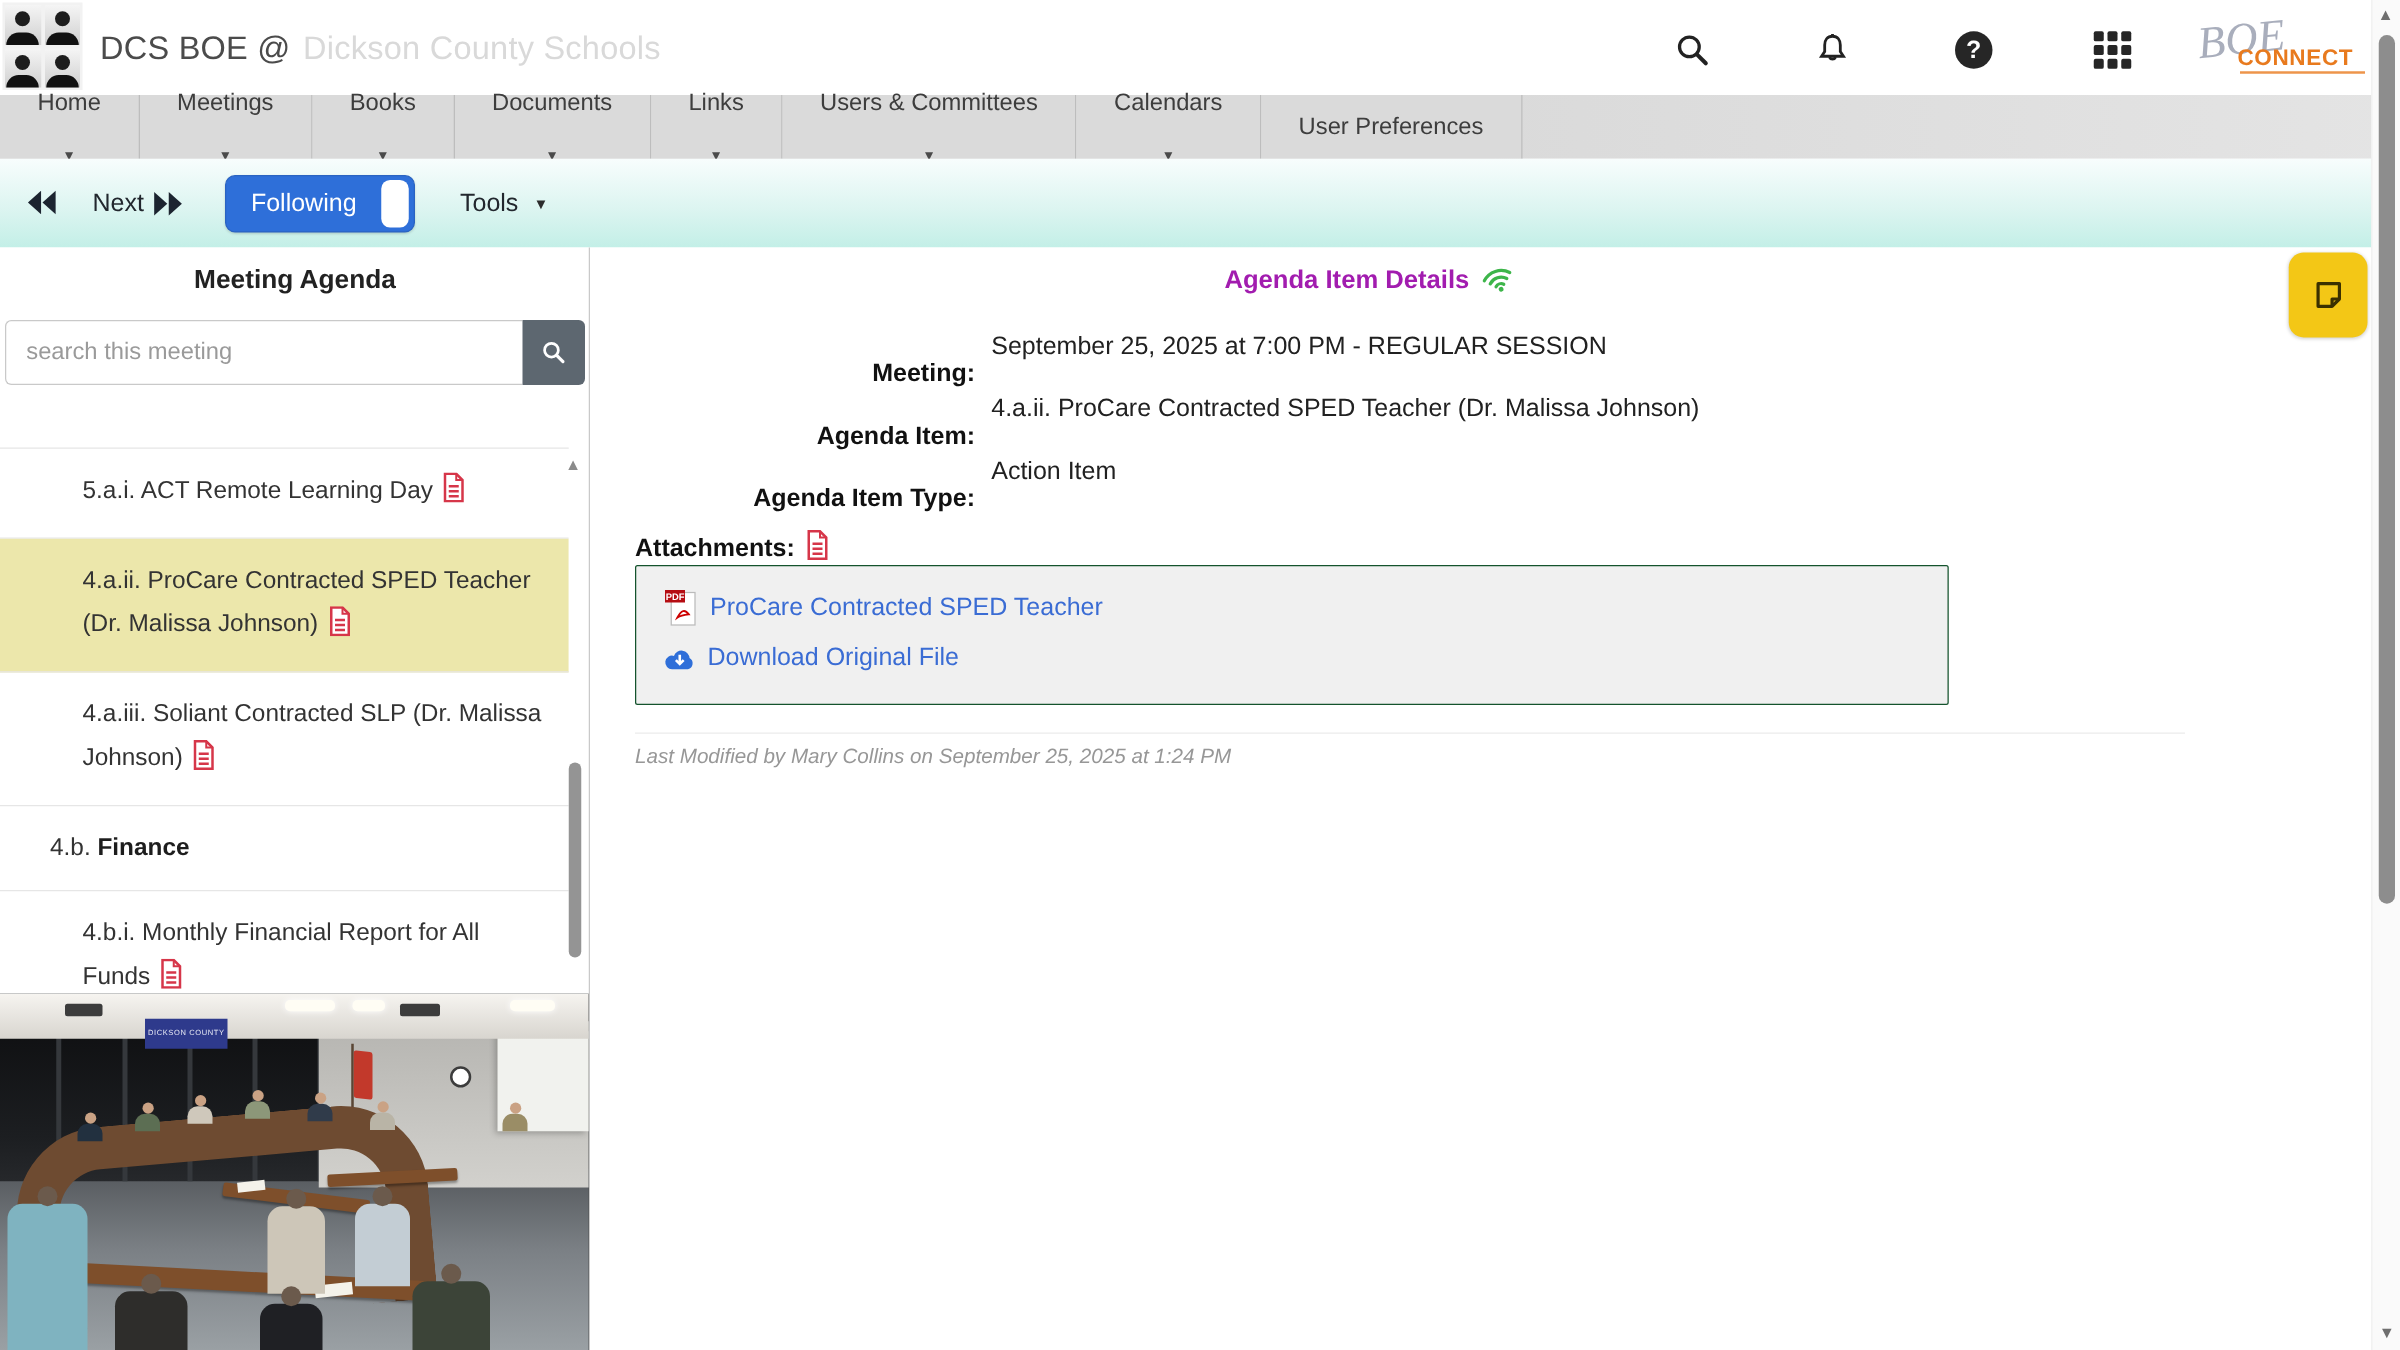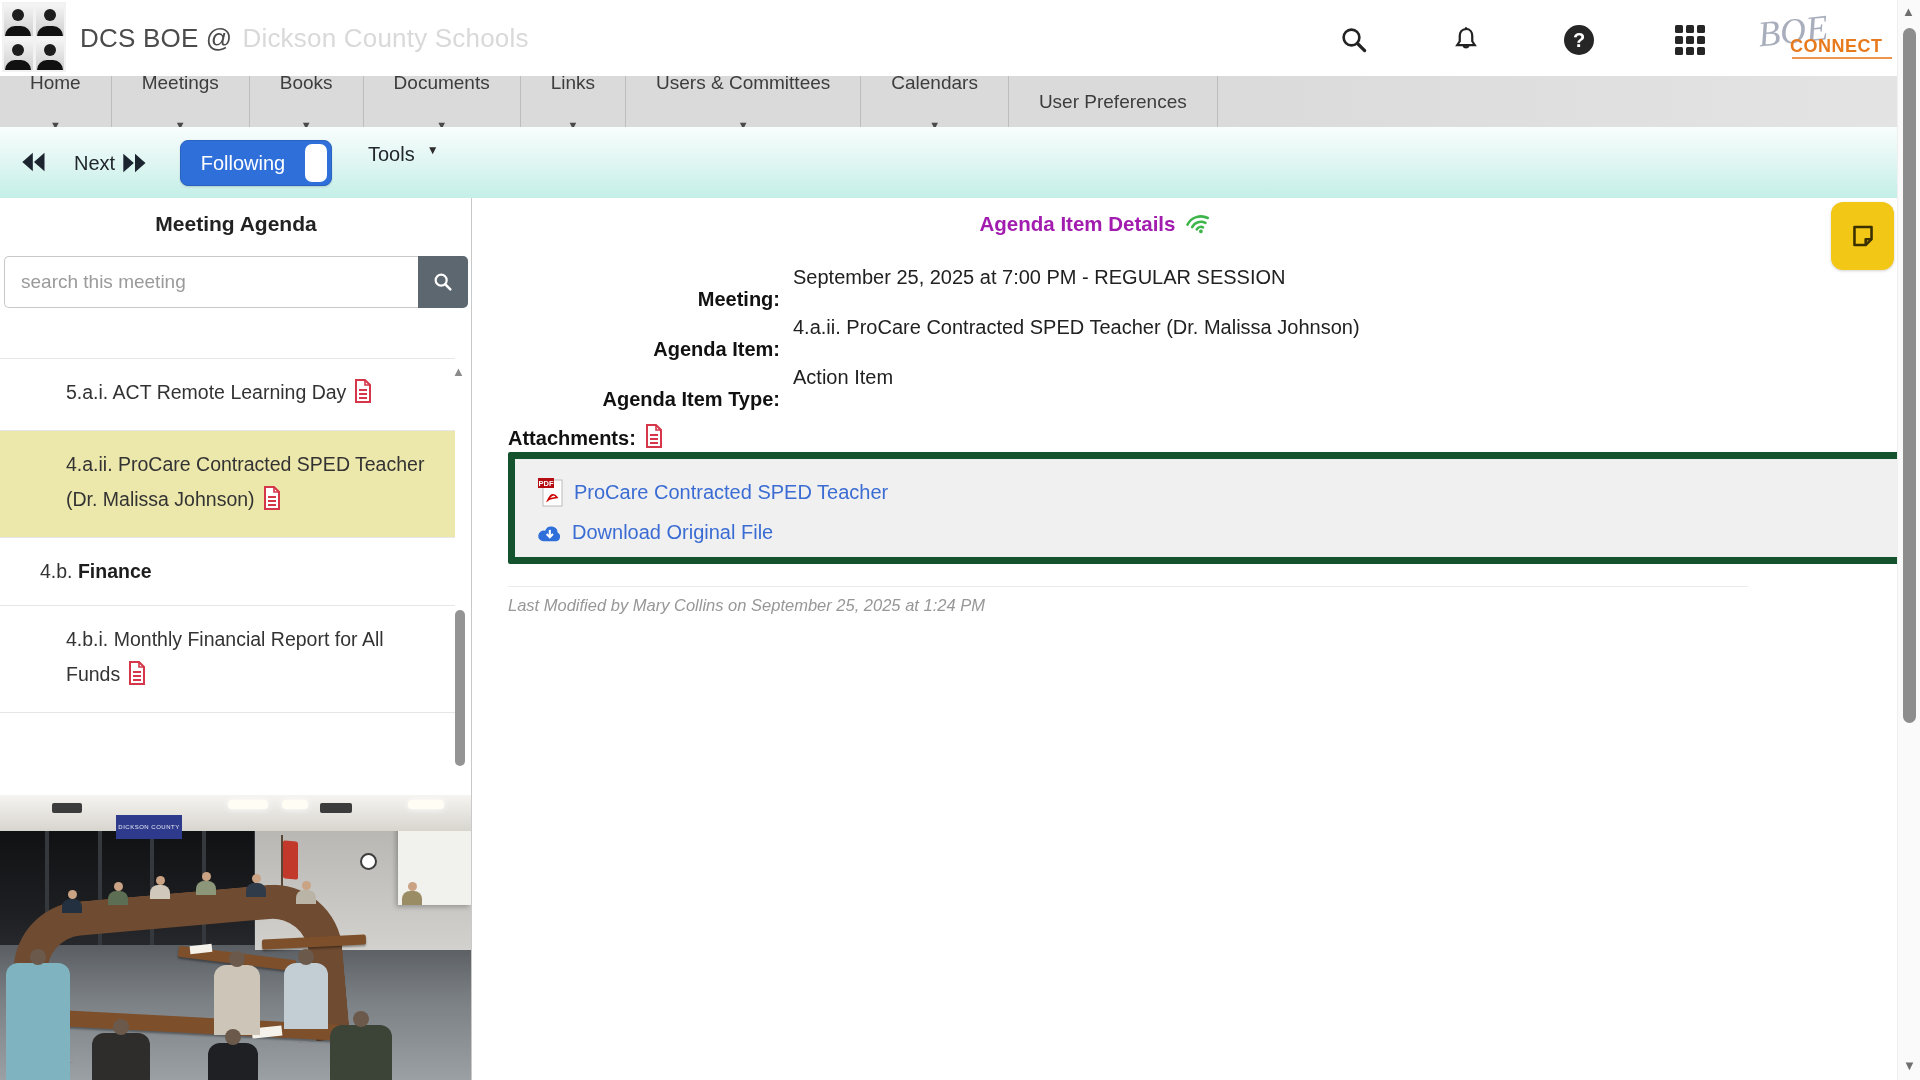--- a/index.html
+++ b/index.html
@@ -42,21 +42,21 @@
   #toolbar { position:absolute; left:0; top:127px; width:1920px; height:71px;
     background:linear-gradient(180deg,#f8fdfd 0%,#ddf5f1 55%,#c3efe7 100%); }
   #prev-btn { position:absolute; left:20px; top:22px; cursor:pointer; }
   #next-btn { position:absolute; left:74px; top:16px; display:flex; align-items:center; gap:6px;
     font-size:20px; color:#22272e; cursor:pointer; height:40px; }
   #following { position:absolute; left:180px; top:13px; width:152px; height:46px; background:#2e6fd9;
     border:1px solid #2a63c2; border-radius:8px; display:flex; align-items:center; cursor:pointer;
     box-shadow:0 1px 2px rgba(0,0,0,.15); }
   #following .lbl { flex:1; text-align:center; color:#fff; font-size:20px; }
   #following .pill { width:22px; height:38px; background:#fff; border-radius:7px; margin-right:4px; }
-  #tools-btn { position:absolute; left:368px; top:16px; display:flex; gap:12px;
+  #tools-btn { position:absolute; left:368px; top:16px; display:flex; align-items:center; gap:12px;
     font-size:20px; color:#22272e; cursor:pointer; height:40px; }
   #tools-btn .caret { font-size:12px; color:#2c2c2c; }
 
   
   #sidebar { position:absolute; left:0; top:198px; width:472px; height:882px; background:#fff;
     border-right:1px solid #c9c9c9; }
   #sidebar-title { position:absolute; left:0; top:14px; width:472px; text-align:center;
     font-size:21px; font-weight:bold; color:#222; }
   #search-row { position:absolute; left:4px; top:58px; width:464px; height:52px; display:flex; }
   #search-input { flex:1; height:52px; border:1px solid #c9c9c9; border-right:none; border-radius:5px 0 0 5px;
@@ -113,22 +113,22 @@
   
   #main { position:absolute; left:472px; top:198px; width:1425px; height:882px; background:#fff; }
   #main-title-row { position:absolute; left:0; top:14px; width:1248px; display:flex;
     align-items:center; justify-content:center; gap:10px; }
   #main-title { font-size:20.5px; font-weight:bold; color:#a21caf; }
   .detail-row { position:absolute; left:36px; width:1300px; height:50px; display:flex; align-items:center; }
   .detail-label { width:272px; text-align:right; font-weight:bold; font-size:20px; color:#111;margin-top:44px; }
   .detail-value { padding-left:13px; font-size:20px; color:#212121; }
   #attach-heading { position:absolute; left:36px; top:226px; display:flex; align-items:center; gap:8px;
     font-size:20px; font-weight:bold; color:#111; }
-  #attach-box { position:absolute; left:36px; top:254px; width:1412px; height:112px;
-    background:#f0f0f0; border:7px solid #14532d; border-radius:2px; }
+  #attach-box { position:absolute; left:36px; top:254px; width:1051px; height:112px;
+    background:#f0f0f0; border:1px solid #14532d; border-radius:2px; }
   .attach-row { position:absolute; left:22px; display:flex; align-items:center; gap:10px; }
   a.link { color:#3a6cd4; font-size:20px; text-decoration:none; cursor:pointer; }
   #main-hr { position:absolute; left:36px; top:388px; width:1240px; height:1px; background:#ececec; }
   #last-modified { position:absolute; left:36px; top:398px; font-size:16.5px; font-style:italic; color:#979797; }
 
   
   #note-btn { position:absolute; left:1831px; top:202px; width:63px; height:68px; border:none;
     border-radius:12px; background:#f3c716; display:flex; align-items:center; justify-content:center;
     cursor:pointer; box-shadow:0 1px 3px rgba(0,0,0,.18); }
   #page-scrollbar { position:absolute; left:1897px; top:0; width:23px; height:1080px;
@@ -266,20 +266,29 @@
       <span>5.a.i. ACT Remote Learning Day</span><span class="doc-icon"><svg width="20" height="24" viewBox="0 0 20 24">
             <path d="M3 1 h9 l5 5 v17 h-14 z" fill="#fff" stroke="#d63649" stroke-width="2"></path>
             <path d="M12 1 v5 h5" fill="none" stroke="#d63649" stroke-width="1.6"></path>
             <line x1="6" y1="11" x2="14" y2="11" stroke="#d63649" stroke-width="2"></line>
             <line x1="6" y1="15" x2="14" y2="15" stroke="#d63649" stroke-width="2"></line>
             <line x1="6" y1="19" x2="14" y2="19" stroke="#d63649" stroke-width="2"></line>
           </svg></span>
     </div>
     <div class="agenda-item selected">
       <span>4.a.ii. ProCare Contracted SPED Teacher (Dr. Malissa Johnson)</span><span class="doc-icon"><svg width="20" height="24" viewBox="0 0 20 24">
+            <path d="M3 1 h9 l5 5 v17 h-14 z" fill="#fff" stroke="#d63649" stroke-width="2"></path>
+            <path d="M12 1 v5 h5" fill="none" stroke="#d63649" stroke-width="1.6"></path>
+            <line x1="6" y1="11" x2="14" y2="11" stroke="#d63649" stroke-width="2"></line>
+            <line x1="6" y1="15" x2="14" y2="15" stroke="#d63649" stroke-width="2"></line>
+            <line x1="6" y1="19" x2="14" y2="19" stroke="#d63649" stroke-width="2"></line>
+          </svg></span>
+    </div>
+    <div class="agenda-item">
+      <span>4.a.iii. Soliant Contracted SLP (Dr. Malissa Johnson)</span><span class="doc-icon"><svg width="20" height="24" viewBox="0 0 20 24">
             <path d="M3 1 h9 l5 5 v17 h-14 z" fill="#fff" stroke="#d63649" stroke-width="2"></path>
             <path d="M12 1 v5 h5" fill="none" stroke="#d63649" stroke-width="1.6"></path>
             <line x1="6" y1="11" x2="14" y2="11" stroke="#d63649" stroke-width="2"></line>
             <line x1="6" y1="15" x2="14" y2="15" stroke="#d63649" stroke-width="2"></line>
             <line x1="6" y1="19" x2="14" y2="19" stroke="#d63649" stroke-width="2"></line>
           </svg></span>
     </div>
     <div class="agenda-item section">
       <span>4.b. </span><span class="bold">Finance</span>
     </div>

